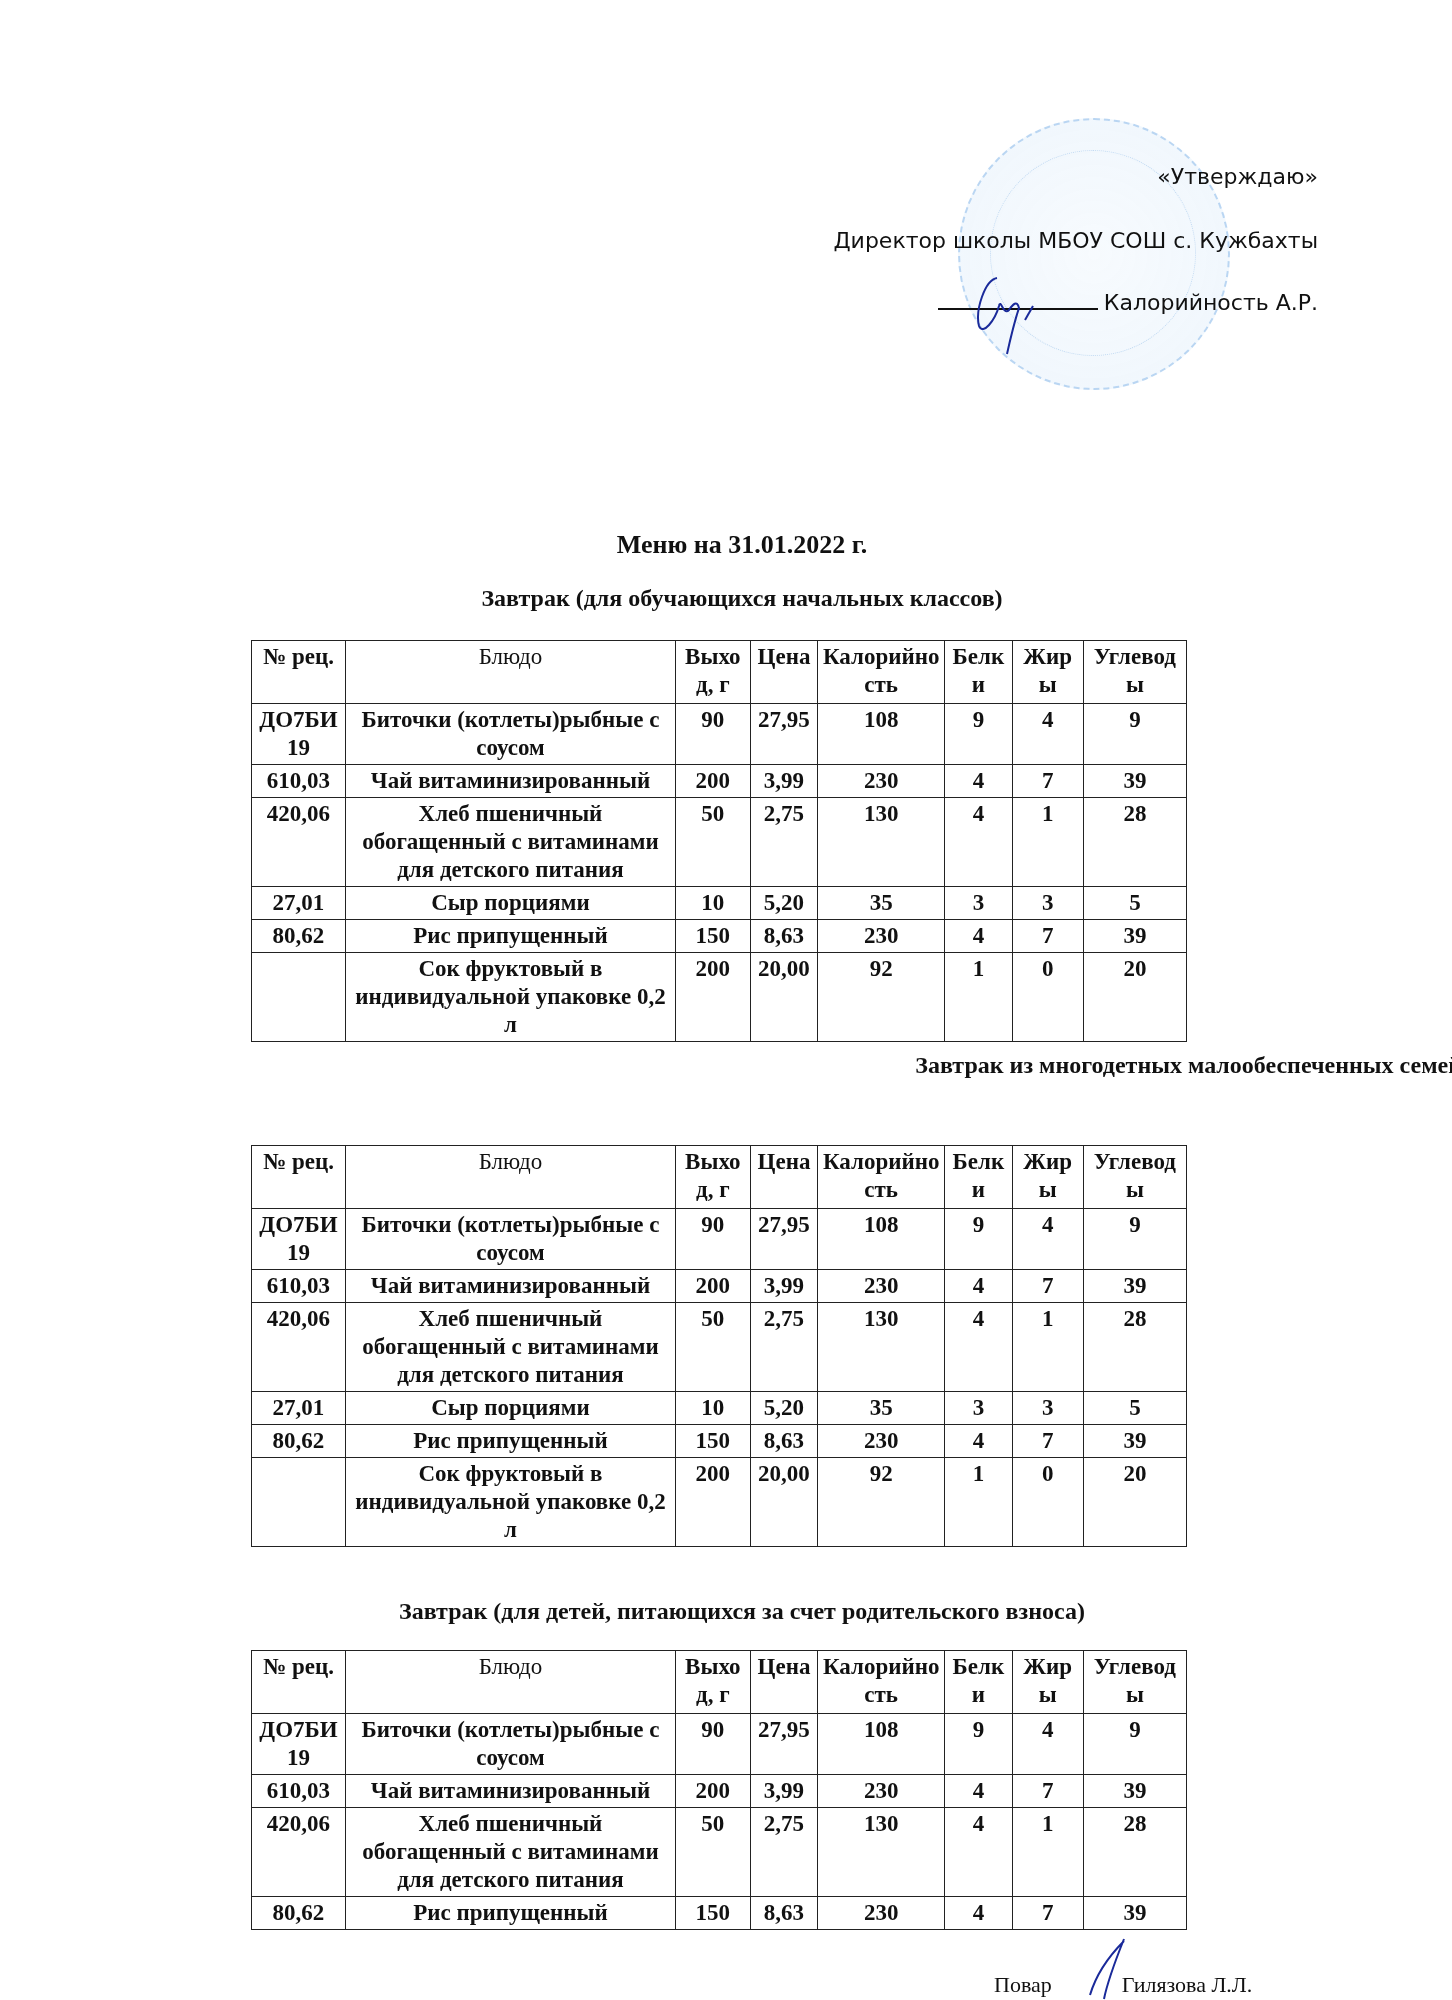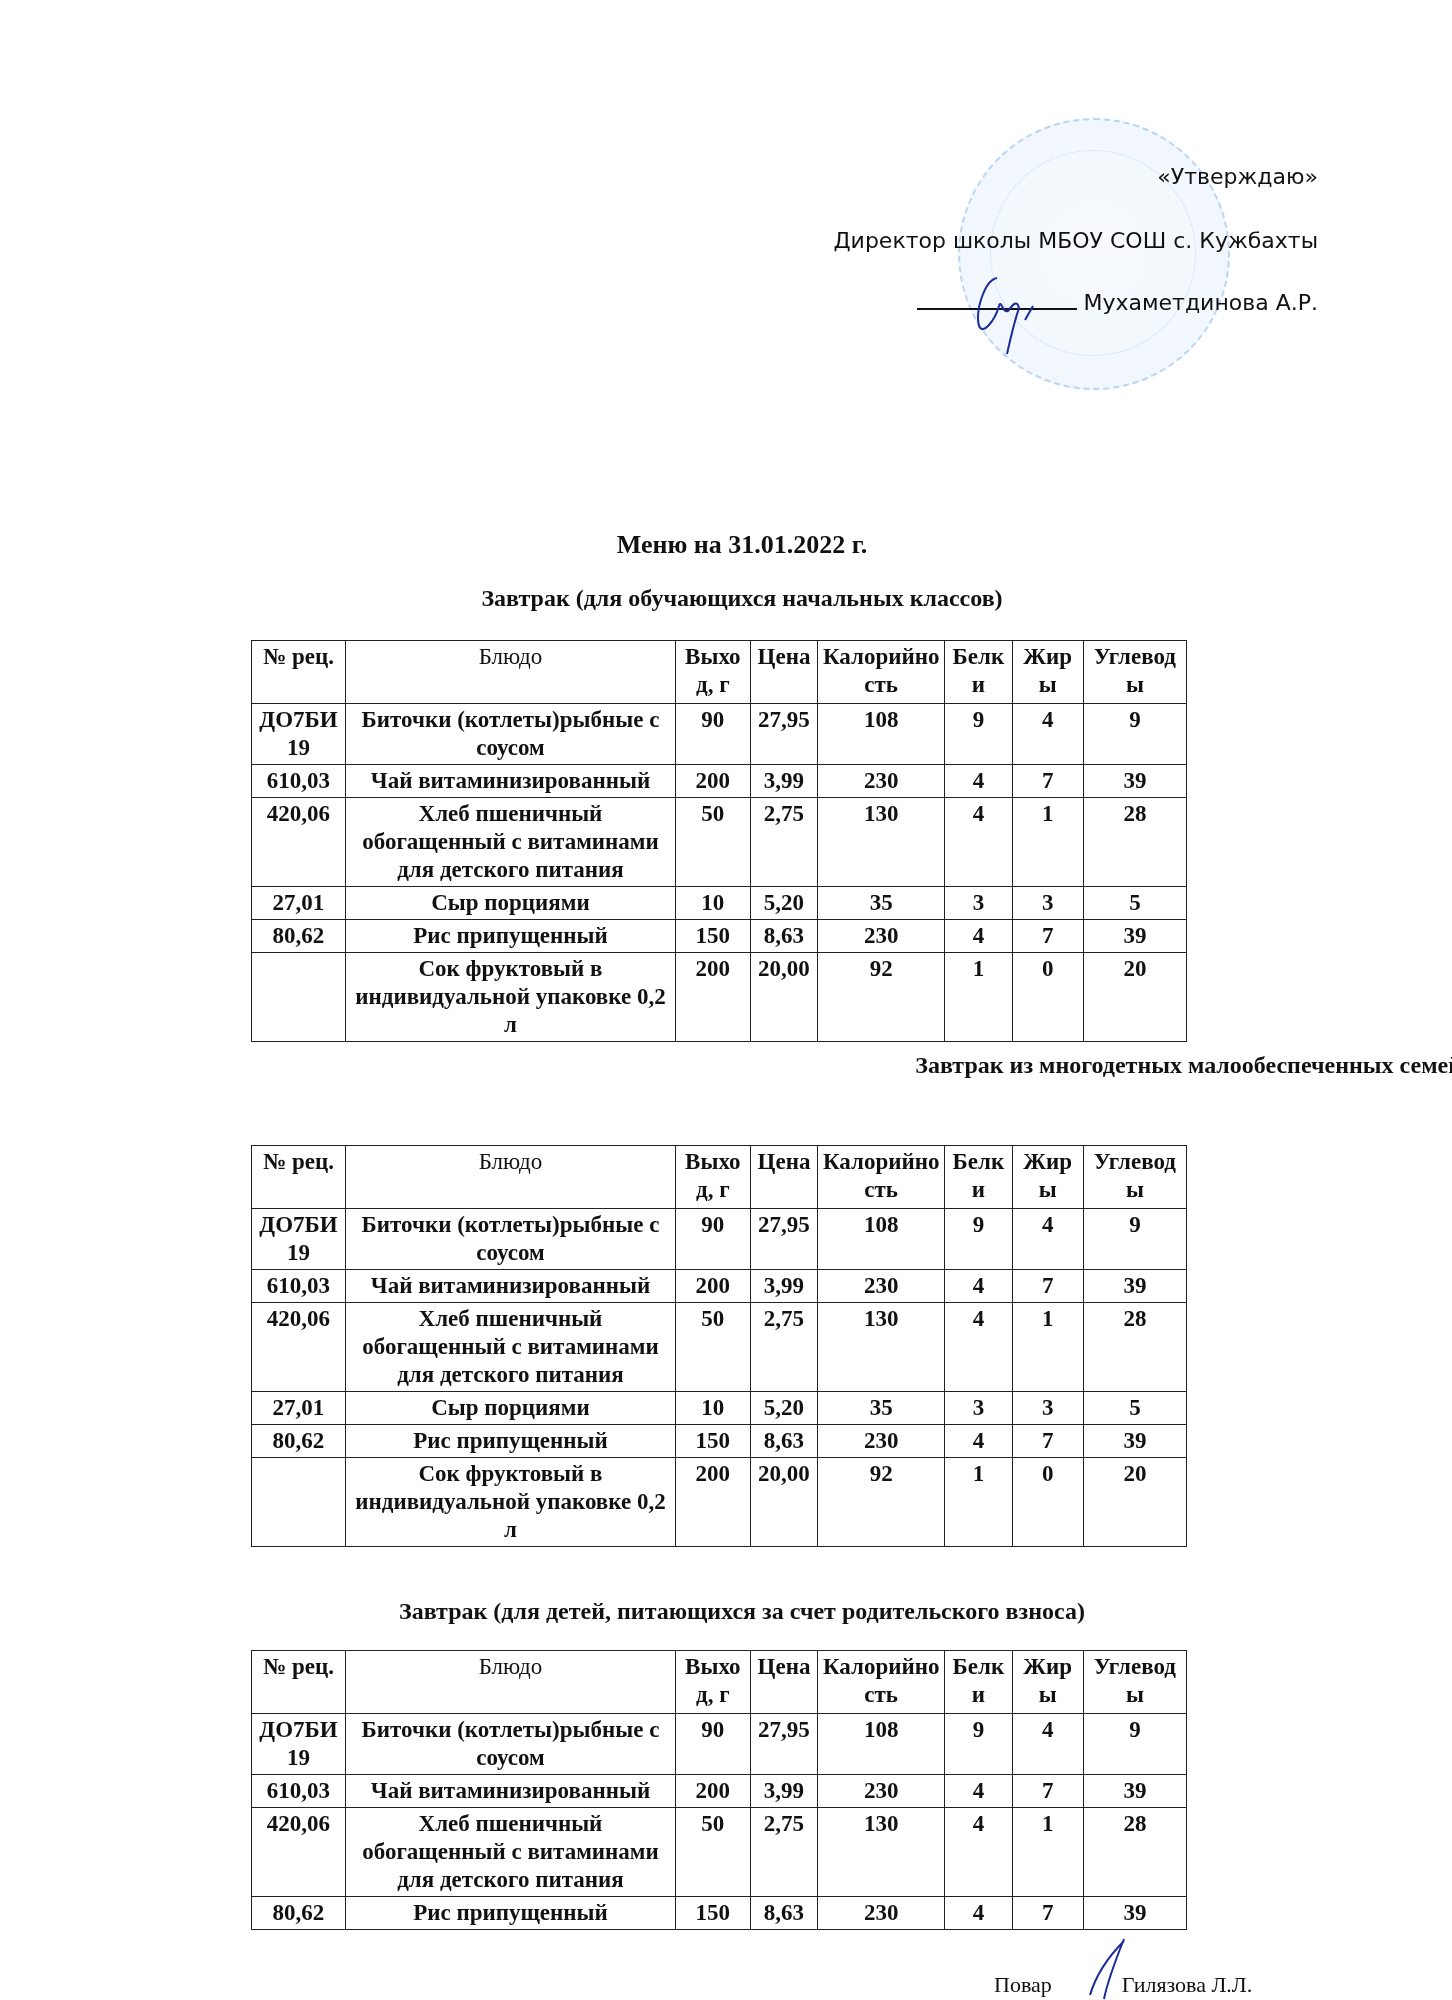--- a/index.html
+++ b/index.html
@@ -30,21 +30,21 @@
 </head>
 <body>
 
 <div class="stamp">
     <div class="stamp-inner"></div>
   </div>
 
 <div class="approval sans" id="appr-word">«Утверждаю»</div>
 <div class="approval sans" id="appr-pos">Директор школы МБОУ СОШ с. Кужбахты</div>
 <div class="approval sans" id="appr-sign">
-  <span class="sigline"></span><span>Мухаметдинова А.Р.</span>
+  <span class="sigline"></span><span>Калорийность А.Р.</span>
 </div>
 
 <svg class="signature" style="left:965px; top:270px;" width="90" height="90">
   <path d="M32 8 C20 10 10 40 14 56 C18 66 30 50 34 36 C36 28 38 46 44 40 C48 34 52 30 54 38 C50 50 46 66 42 84" stroke="#1a2a9a" stroke-width="2" fill="none"></path>
   <path d="M60 50 L68 36" stroke="#1a2a9a" stroke-width="2" fill="none"></path>
 </svg>
 
 <div class="title serif">Меню на 31.01.2022 г.</div>
 
 <div class="subtitle serif" style="top:585px;">Завтрак (для обучающихся  начальных классов)</div>

